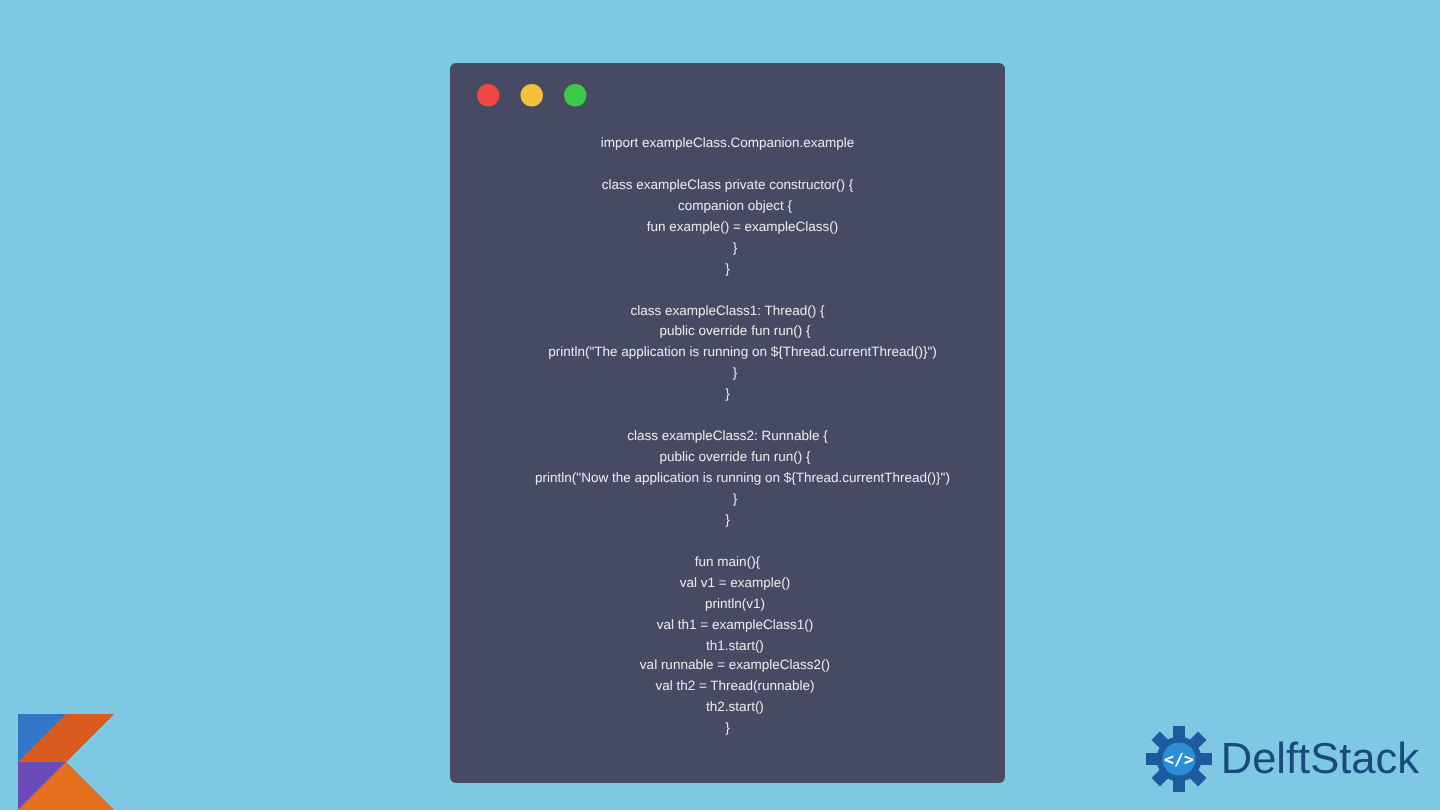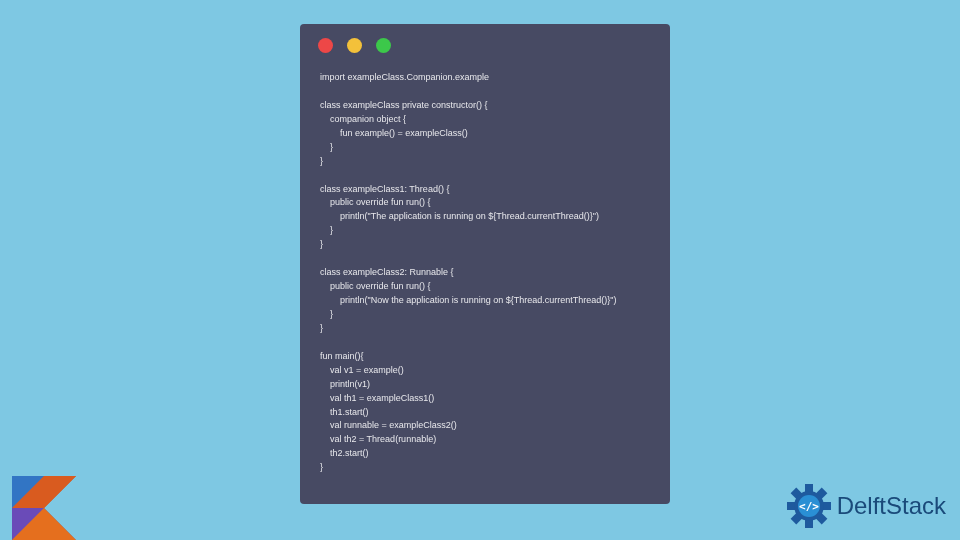--- a/index.html
+++ b/index.html
@@ -7,26 +7,27 @@
     width: 960px;
     height: 540px;
     background: #7ec8e3;
     position: relative;
     font-family: Arial, sans-serif;
     overflow: hidden;
   }
   .code-window {
     position: absolute;
     left: 300px;
-    top: 24px;
+    top: 42px;
     width: 370px;
     height: 480px;
     background: #474a63;
     border-radius: 4px;
     padding: 0;
+    text-align: center;
   }
   .traffic-lights {
     display: flex;
     gap: 14px;
     padding: 14px 18px 10px 18px;
   }
   .dot {
     width: 15px;
     height: 15px;
     border-radius: 50%;
@@ -55,21 +56,21 @@
     bottom: 12px;
     display: flex;
     align-items: center;
     gap: 6px;
   }
   .delft-gear {
     width: 44px;
     height: 44px;
   }
   .delft-text {
-    font-size: 24px;
+    font-size: 29px;
     font-weight: 500;
     color: #1a4a7a;
     font-family: Arial, sans-serif;
   }
 </style>
 </head>
 <body>
 
 <div class="code-window">
   <div class="traffic-lights">

